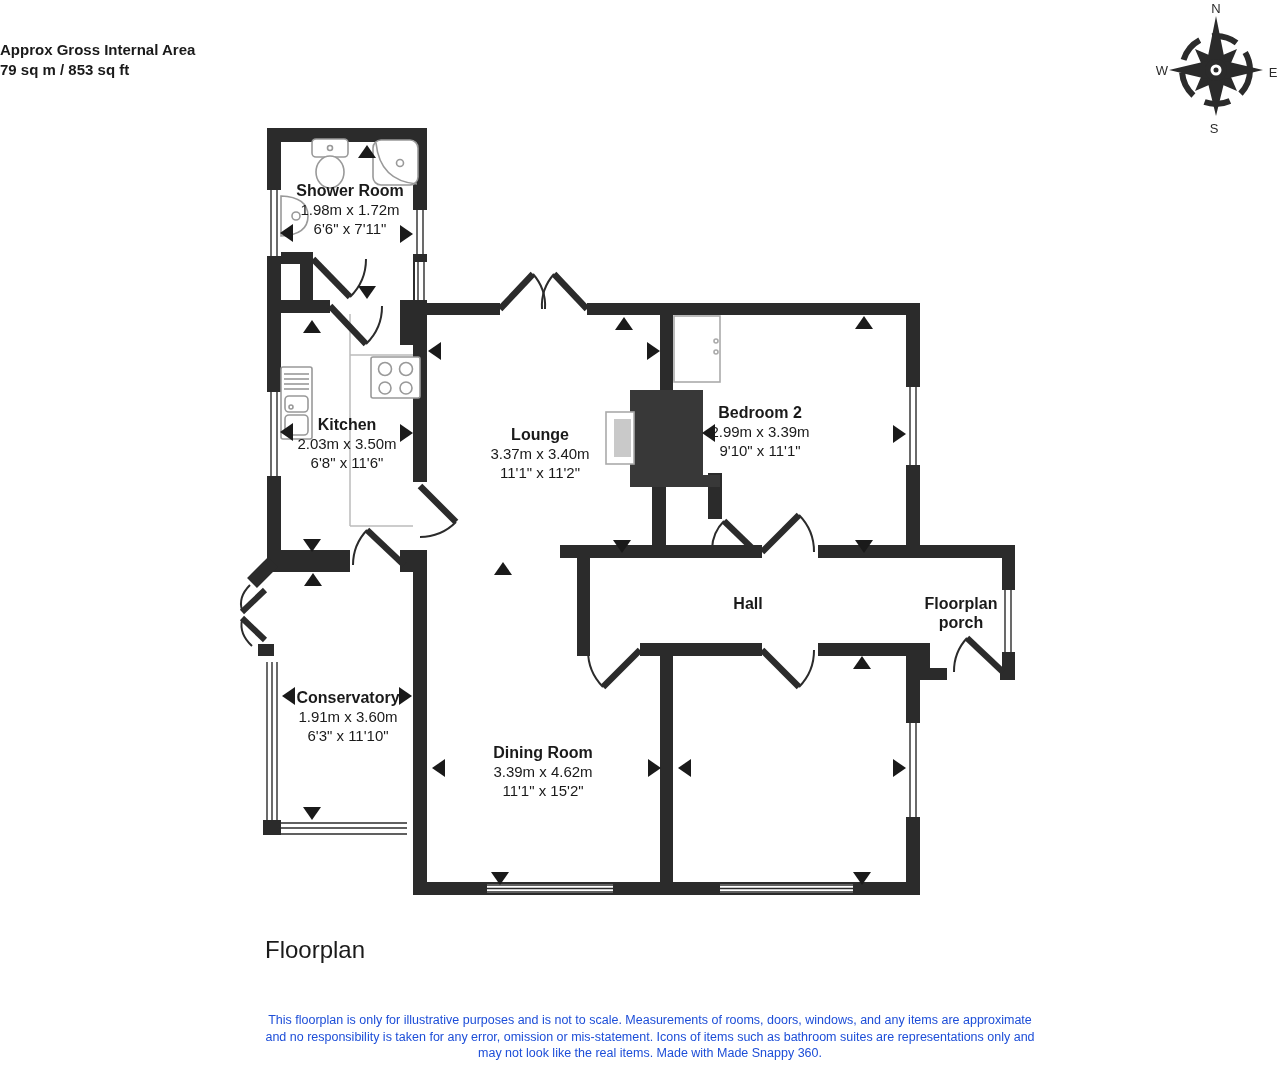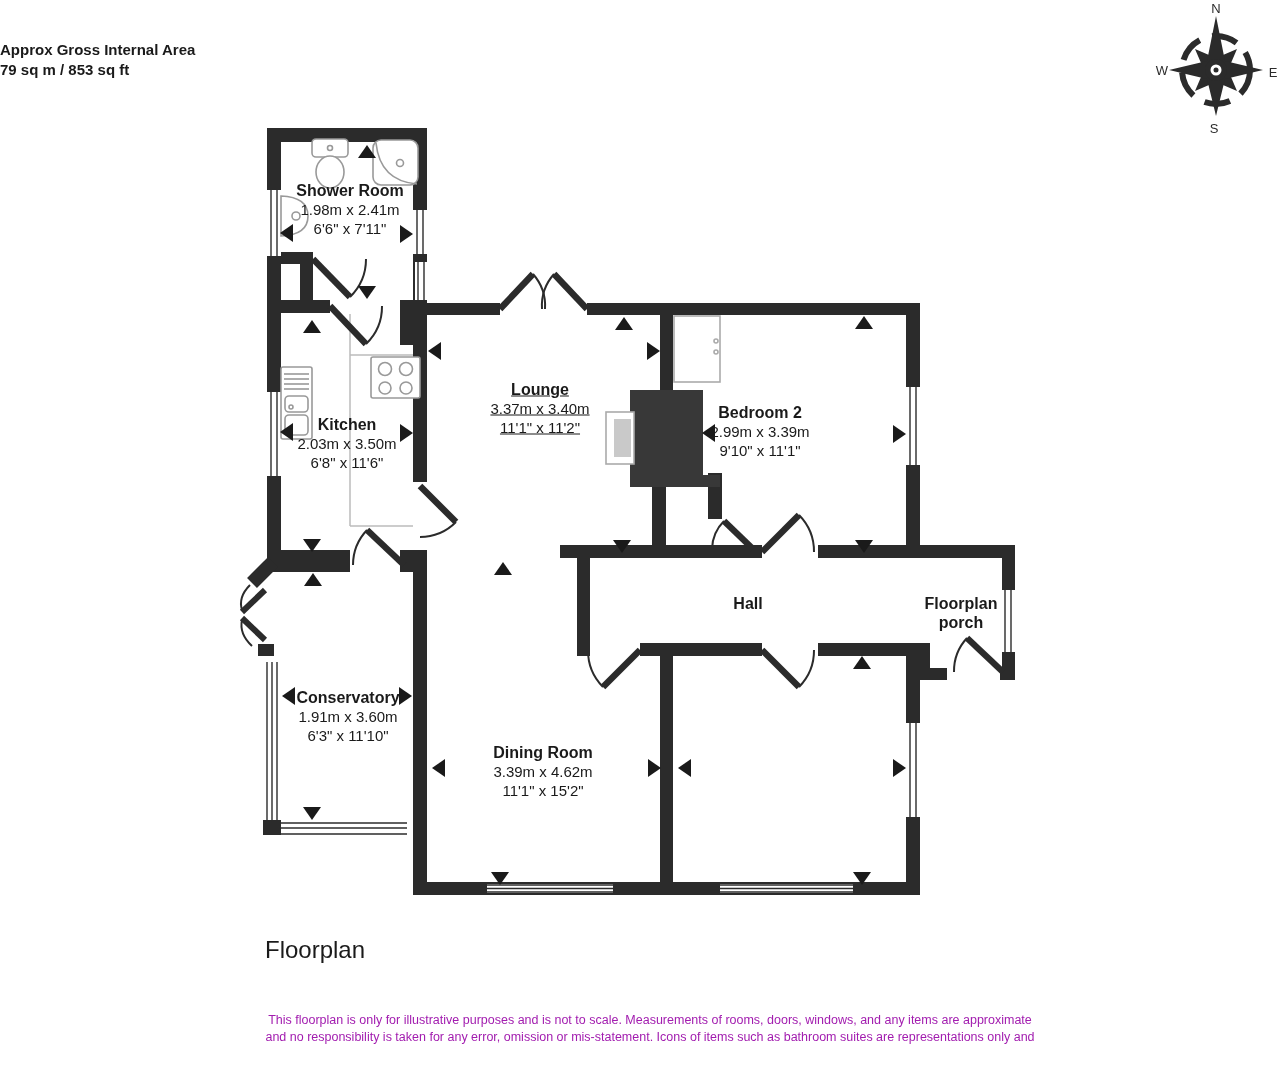--- a/index.html
+++ b/index.html
@@ -12,21 +12,21 @@
   .cletter{font-size:13px;fill:#2b2b2b;font-family:"Liberation Sans",sans-serif;}
   #watermark{position:absolute;left:642px;top:463px;transform:translate(-50%,-50%);
     z-index:2;font-size:92px;font-weight:bold;letter-spacing:1px;white-space:nowrap;
     color:rgba(40,40,40,0.105);pointer-events:none;}
   .room-label{position:absolute;transform:translate(-50%,-50%);text-align:center;z-index:3;
     font-size:15px;line-height:19px;white-space:nowrap;}
   .room-label .rname{font-weight:bold;font-size:16px;}
   .room-label.wrap{white-space:normal;width:92px;}
   #caption{position:absolute;left:265px;top:936px;font-size:24px;z-index:4;}
   #disclaimer{position:absolute;left:16px;right:0;top:1012px;text-align:center;z-index:4;
-    font-size:12.5px;line-height:16.5px;color:#a21caf;}
+    font-size:12.5px;line-height:16.5px;color:#1d4ed8;}
 </style>
 </head>
 <body>
 
 <div id="canvas">
 
   <div class="hdr">
     <div>Approx Gross Internal Area</div>
     <div>79 sq m / 853 sq ft</div>
   </div>
@@ -272,29 +272,29 @@
       <polygon points="862,656 853,669 871,669"></polygon>
         <polygon points="678,768 691,759 691,777"></polygon>
       <polygon points="906,768 893,759 893,777"></polygon>
         <polygon points="862,885 853,872 871,872"></polygon>
     </g>
   </svg>
 
 
   <div class="room-label" style="left:350px;top:209px;">
     <div class="rname">Shower Room</div>
-    <div>1.98m x 2.41m</div>
+    <div>1.98m x 1.72m</div>
     <div>6'6" x 7'11"</div>
   </div>
   <div class="room-label" style="left:347px;top:443px;">
     <div class="rname">Kitchen</div>
     <div>2.03m x 3.50m</div>
     <div>6'8" x 11'6"</div>
   </div>
-  <div class="room-label" style="left:540px;top:408px;text-decoration:underline;">
+  <div class="room-label" style="left:540px;top:453px;">
     <div class="rname">Lounge</div>
     <div>3.37m x 3.40m</div>
     <div>11'1" x 11'2"</div>
   </div>
   <div class="room-label" style="left:760px;top:431px;">
     <div class="rname">Bedroom 2</div>
     <div>2.99m x 3.39m</div>
     <div>9'10" x 11'1"</div>
   </div>
   <div class="room-label" style="left:348px;top:716px;">
@@ -312,15 +312,16 @@
   </div>
   <div class="room-label wrap" style="left:961px;top:613px;">
     <div class="rname">Floorplan porch</div>
   </div>
 
   <div id="caption">Floorplan</div>
 
   <div id="disclaimer">
     <div>This floorplan is only for illustrative purposes and is not to scale. Measurements of rooms, doors, windows, and any items are approximate</div>
     <div>and no responsibility is taken for any error, omission or mis-statement. Icons of items such as bathroom suites are representations only and</div>
+    <div>may not look like the real items. Made with Made Snappy 360.</div>
   </div>
 
 </div>
 
 </body></html>

